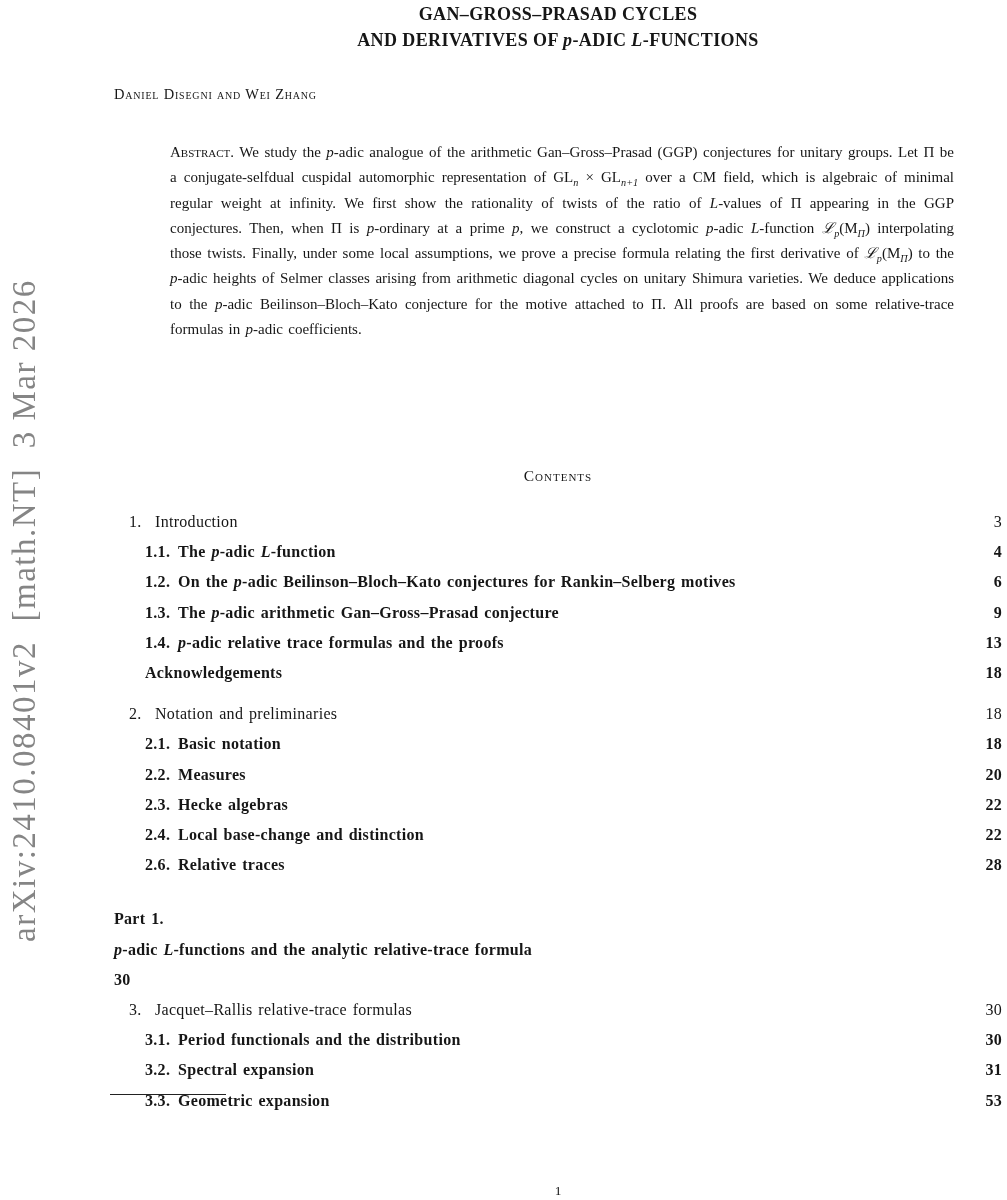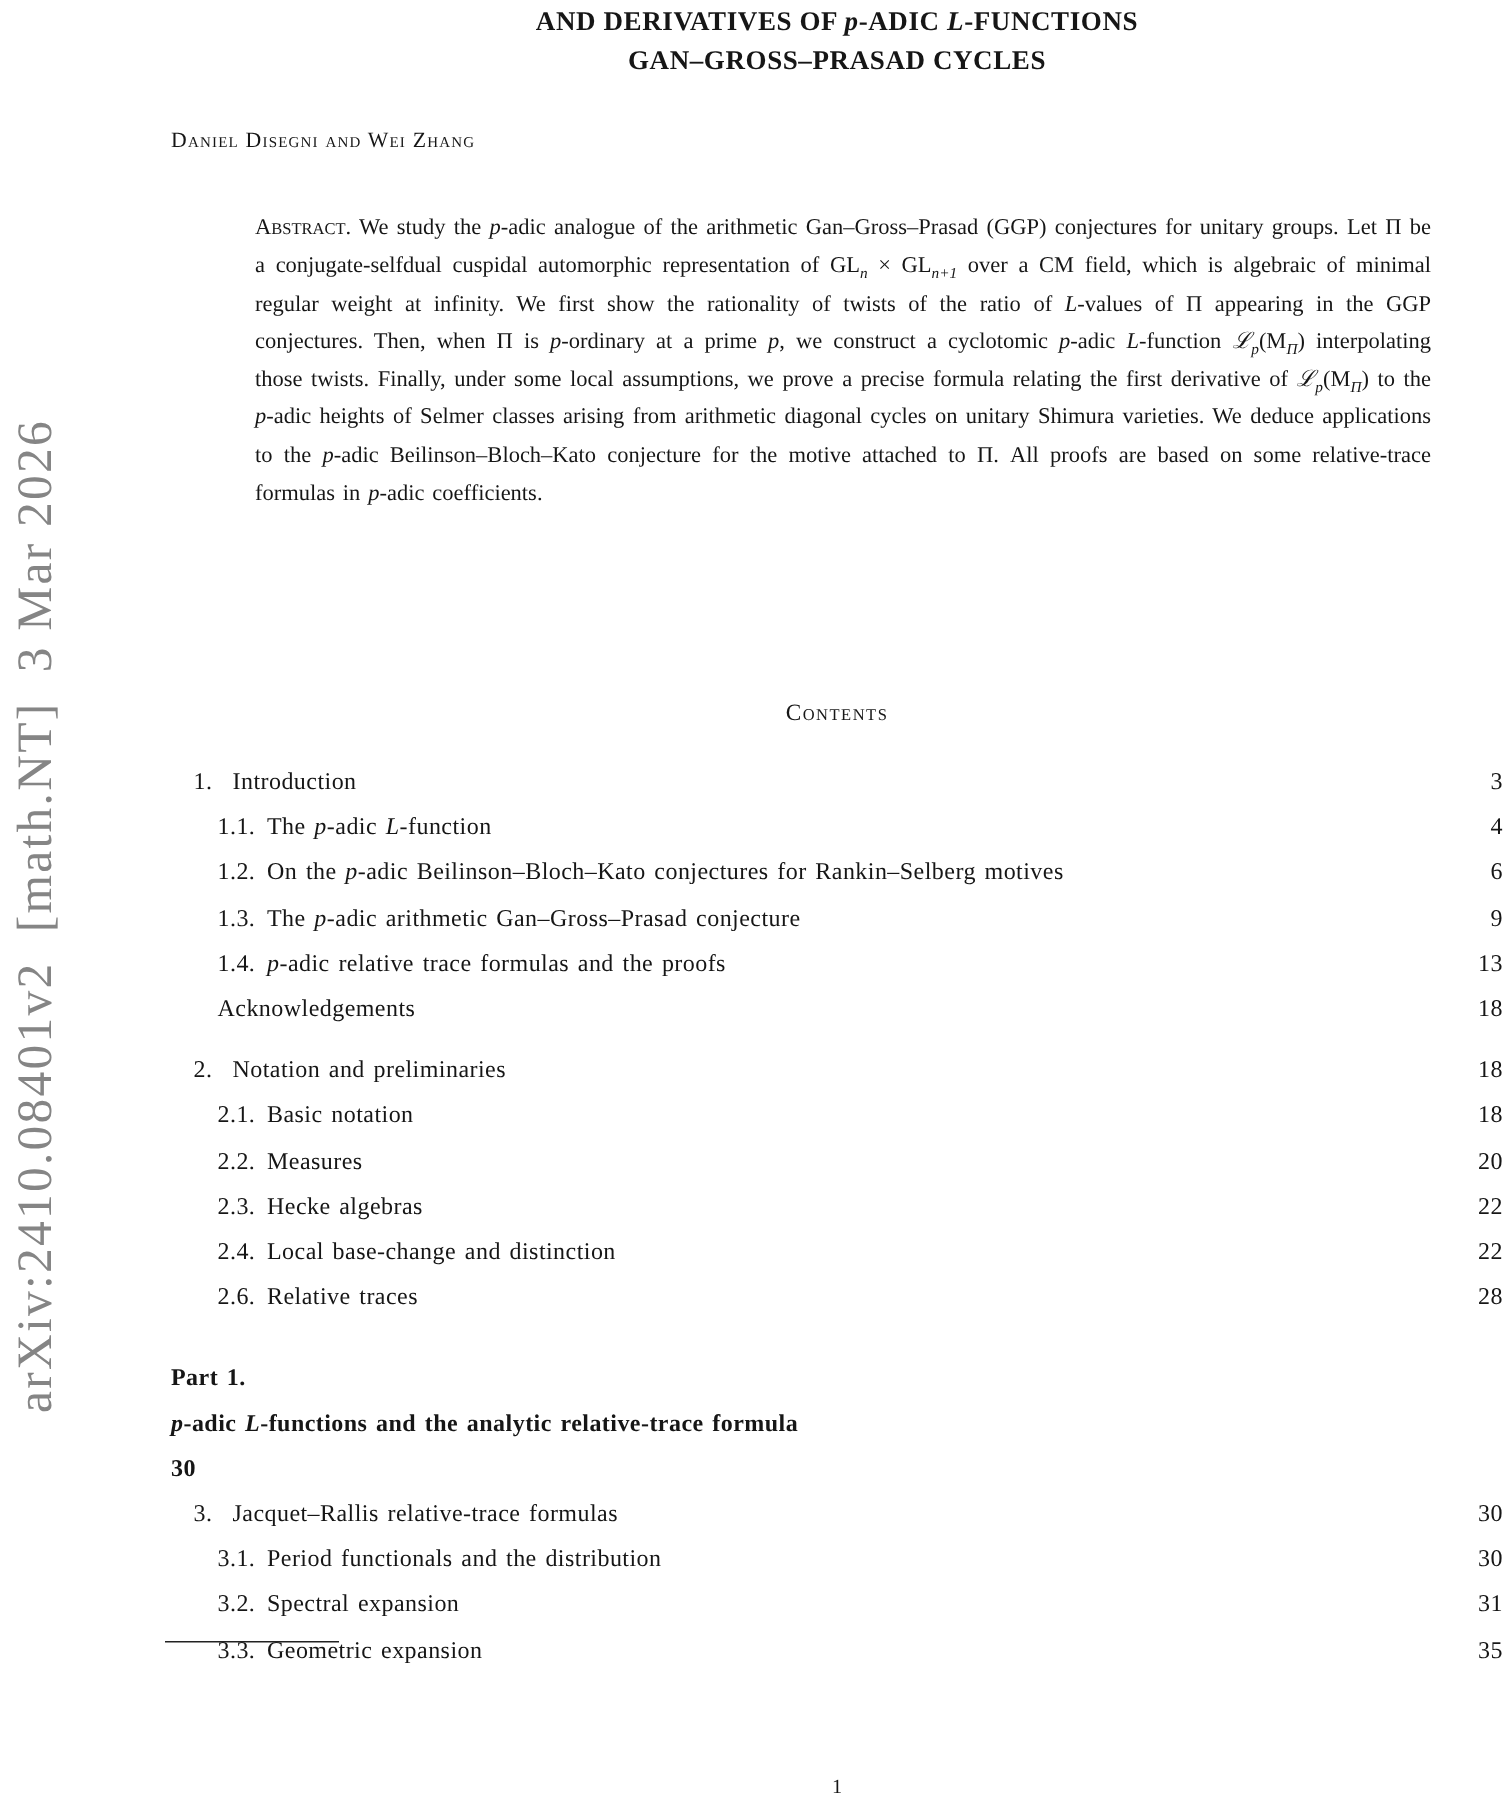--- a/index.html
+++ b/index.html
@@ -92,21 +92,21 @@
   .toc-row {
     display: flex;
     align-items: baseline;
     line-height: 30.2px;
   }
   .toc-row .num   { flex: none; }
   .toc-row .title { flex: 1 1 auto; padding-right: 10px; }
   .toc-row .page  { flex: none; }
   .toc-row.section    { padding-left: 15px; }
   .toc-row.section    .num { min-width: 26px; }
-  .toc-row.subsection { padding-left: 31px; }
+  .toc-row.subsection { padding-left: 31px; font-weight: bold; }
   .toc-row.subsection .num { min-width: 33px; }
   .toc-row.part       { padding-left: 0; font-weight: bold; }
   .toc-row.part       .num { min-width: 53px; }
   .toc-row.gap-small  { margin-top: 11px; }
   .toc-row.gap-large  { margin-top: 24px; flex-direction: column; }
 
   .footnote {
     position: absolute;
     top: 1094px;
     left: 110px;
@@ -134,22 +134,22 @@
     text-align: center;
     font-size: 13.5px;
   }
 </style>
 </head>
 <body>
 
 <div class="arxiv-stamp" style="color: rgb(133, 133, 133);">arXiv:2410.08401v2  [math.NT]  3 Mar 2026</div>
 
 <div class="title-block">
+  <div class="title-line">GAN–GROSS–PRASAD CYCLES</div>
   <div class="title-line">AND DERIVATIVES OF <i>p</i>-ADIC <i>L</i>-FUNCTIONS</div>
-  <div class="title-line">GAN–GROSS–PRASAD CYCLES</div>
 </div>
 
 <div class="authors">Daniel Disegni and Wei Zhang</div>
 
 <div class="abstract">
   <p style="margin:0" class="abstract-text"><span class="sc">Abstract</span>. We study the <i>p</i>-adic analogue of the arithmetic Gan–Gross–Prasad (GGP) conjectures for unitary groups. Let Π be a conjugate-selfdual cuspidal automorphic representation of GL<sub>n</sub> × GL<sub>n+1</sub> over a CM field, which is algebraic of minimal regular weight at infinity. We first show the rationality of twists of the ratio of <i>L</i>-values of Π appearing in the GGP conjectures. Then, when Π is <i>p</i>-ordinary at a prime <i>p</i>, we construct a cyclotomic <i>p</i>-adic <i>L</i>-function <span class="scr">ℒ</span><sub>p</sub>(M<sub>Π</sub>) interpolating those twists. Finally, under some local assumptions, we prove a precise formula relating the first derivative of <span class="scr">ℒ</span><sub>p</sub>(M<sub>Π</sub>) to the <i>p</i>-adic heights of Selmer classes arising from arithmetic diagonal cycles on unitary Shimura varieties. We deduce applications to the <i>p</i>-adic Beilinson–Bloch–Kato conjecture for the motive attached to Π. All proofs are based on some relative-trace formulas in <i>p</i>-adic coefficients.</p>
 </div>
 
 <div class="contents-heading">Contents</div>
 
@@ -229,21 +229,21 @@
       <span class="page">30</span>
     </div>
     <div class="toc-row subsection">
       <span class="num">3.2.</span>
       <span class="title">Spectral expansion</span>
       <span class="page">31</span>
     </div>
     <div class="toc-row subsection">
       <span class="num">3.3.</span>
       <span class="title">Geometric expansion</span>
-      <span class="page">35</span>
+      <span class="page">53</span>
     </div>
   </div>
 
 <div class="footnote">
   <div class="footnote-rule"></div>
 </div>
 
 <div class="page-number">1</div>
 
 </body></html>

